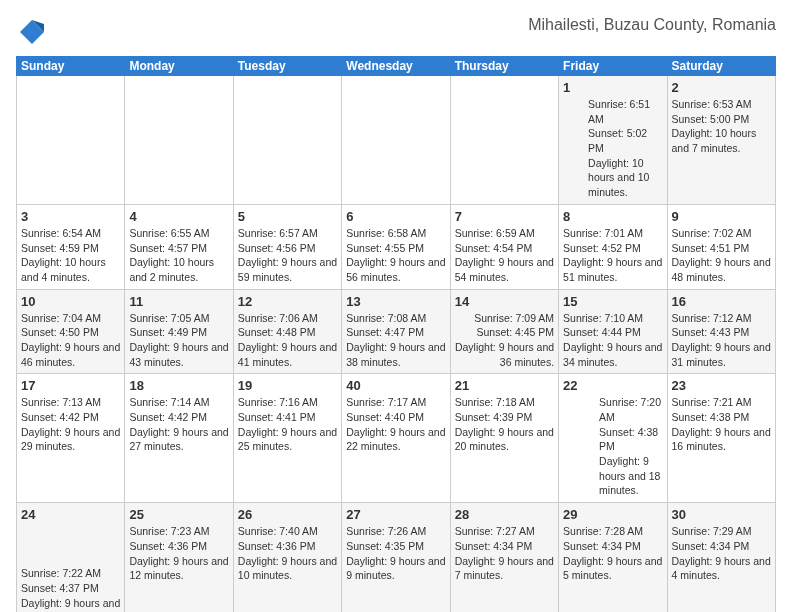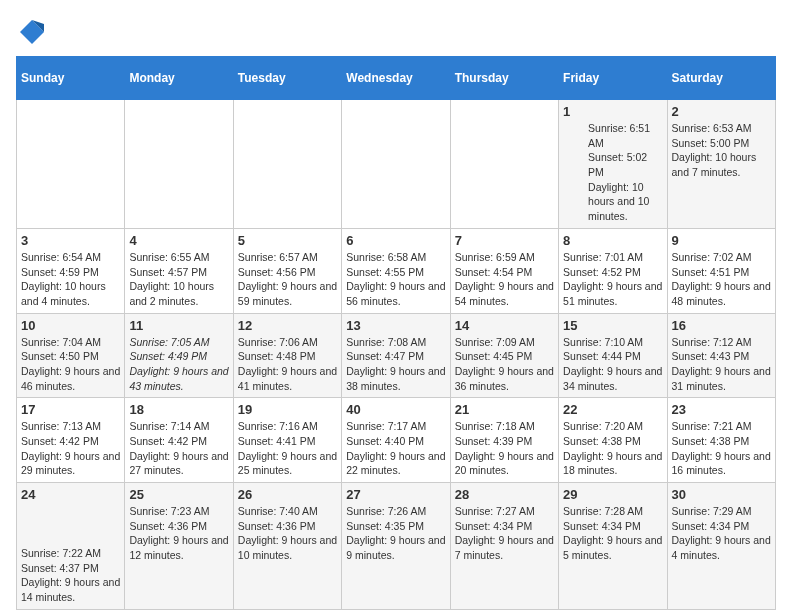--- a/index.html
+++ b/index.html
@@ -45,21 +45,21 @@
       color: #555;
     }
     table {
       width: 100%;
       border-collapse: collapse;
       font-size: 11px;
     }
     thead tr th {
       background: #2e7dd1;
       color: #fff;
-      padding: 14px 4px;
+      padding: 2px 4px;
       text-align: left;
       font-size: 12px;
       font-weight: bold;
       border: 1px solid #2e7dd1;
     }
     tbody tr td {
       border: 1px solid #ccc;
       vertical-align: top;
       padding: 4px;
       width: 108px;
@@ -92,20 +92,21 @@
 <body>
 
 <div class="header-area">
   <div class="logo">
     <svg class="logo-icon" viewBox="0 0 40 40">
       <polygon points="20,5 35,20 20,35 5,20" fill="#2e7dd1"></polygon>
       <polygon points="20,5 35,10 35,20" fill="#1a5fa3"></polygon>
     </svg>
   </div>
   <div class="title-area">
+    <div class="location">Mihailesti, Buzau County, Romania</div>
   </div>
 </div>
 
 <table>
   <thead>
     <tr>
     <th>Sunday</th>
         <th>Monday</th>
         <th>Tuesday</th>
         <th>Wednesday</th>
@@ -180,39 +181,39 @@
       </tr>
       <tr>
         <td>
           <span class="day-number">10</span>
           <div class="day-info" style="white-space: pre-line;">Sunrise: 7:04 AM
 Sunset: 4:50 PM
 Daylight: 9 hours and 46 minutes.</div>
         </td>
         <td>
           <span class="day-number">11</span>
-          <div class="day-info" style="white-space: pre-line; font-style: italic;">Sunrise: 7:05 AM
+          <div class="day-info" style="white-space: pre-line;">Sunrise: 7:05 AM
 Sunset: 4:49 PM
 Daylight: 9 hours and 43 minutes.</div>
         </td>
         <td>
           <span class="day-number">12</span>
           <div class="day-info" style="white-space: pre-line;">Sunrise: 7:06 AM
 Sunset: 4:48 PM
 Daylight: 9 hours and 41 minutes.</div>
         </td>
         <td>
           <span class="day-number">13</span>
           <div class="day-info" style="white-space: pre-line;">Sunrise: 7:08 AM
 Sunset: 4:47 PM
 Daylight: 9 hours and 38 minutes.</div>
         </td>
         <td>
           <span class="day-number">14</span>
-          <div class="day-info" style="white-space: pre-line;">Sunrise: 7:09 AM
+          <div class="day-info" style="white-space: pre-line; text-align: right;">Sunrise: 7:09 AM
 Sunset: 4:45 PM
 Daylight: 9 hours and 36 minutes.</div>
         </td>
         <td>
           <span class="day-number">15</span>
           <div class="day-info" style="white-space: pre-line;">Sunrise: 7:10 AM
 Sunset: 4:44 PM
 Daylight: 9 hours and 34 minutes.</div>
         </td>
         <td>
@@ -248,21 +249,21 @@
 Daylight: 9 hours and 22 minutes.</div>
         </td>
         <td>
           <span class="day-number">21</span>
           <div class="day-info" style="white-space: pre-line;">Sunrise: 7:18 AM
 Sunset: 4:39 PM
 Daylight: 9 hours and 20 minutes.</div>
         </td>
         <td>
           <span class="day-number">22</span>
-          <div class="day-info" style="white-space: pre-line;">Sunrise: 7:20 AM
+          <div class="day-info" style="white-space: pre-line; margin-left: 36px;">Sunrise: 7:20 AM
 Sunset: 4:38 PM
 Daylight: 9 hours and 18 minutes.</div>
         </td>
         <td>
           <span class="day-number">23</span>
           <div class="day-info" style="white-space: pre-line;">Sunrise: 7:21 AM
 Sunset: 4:38 PM
 Daylight: 9 hours and 16 minutes.</div>
         </td>
       </tr>

